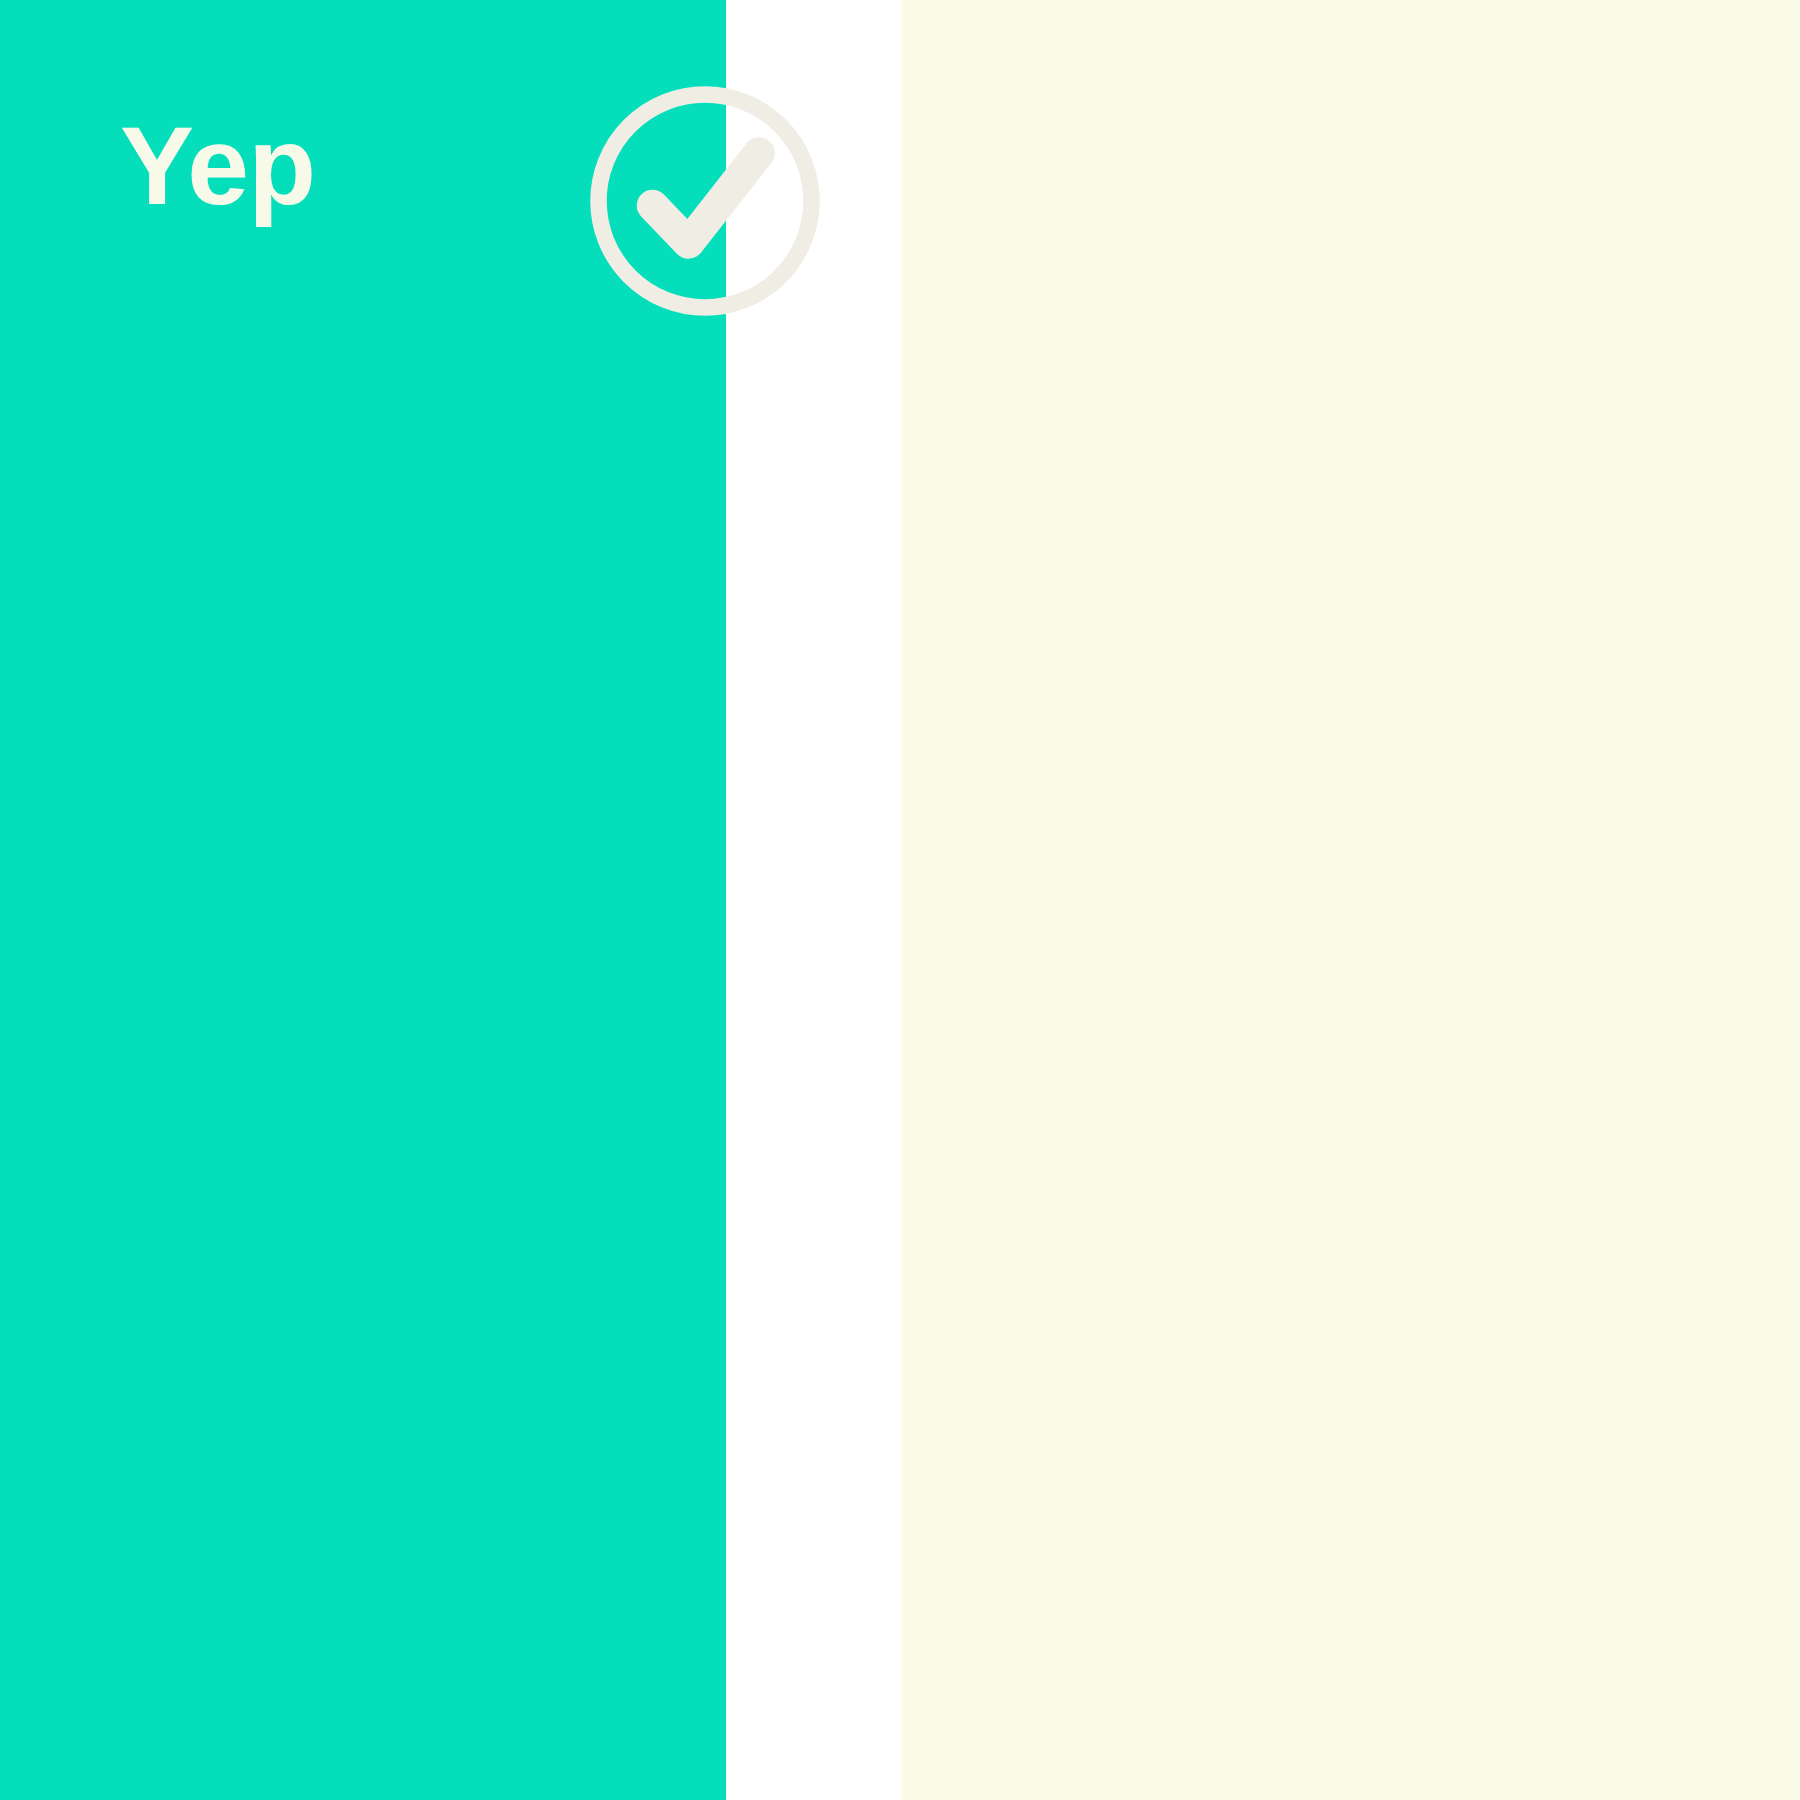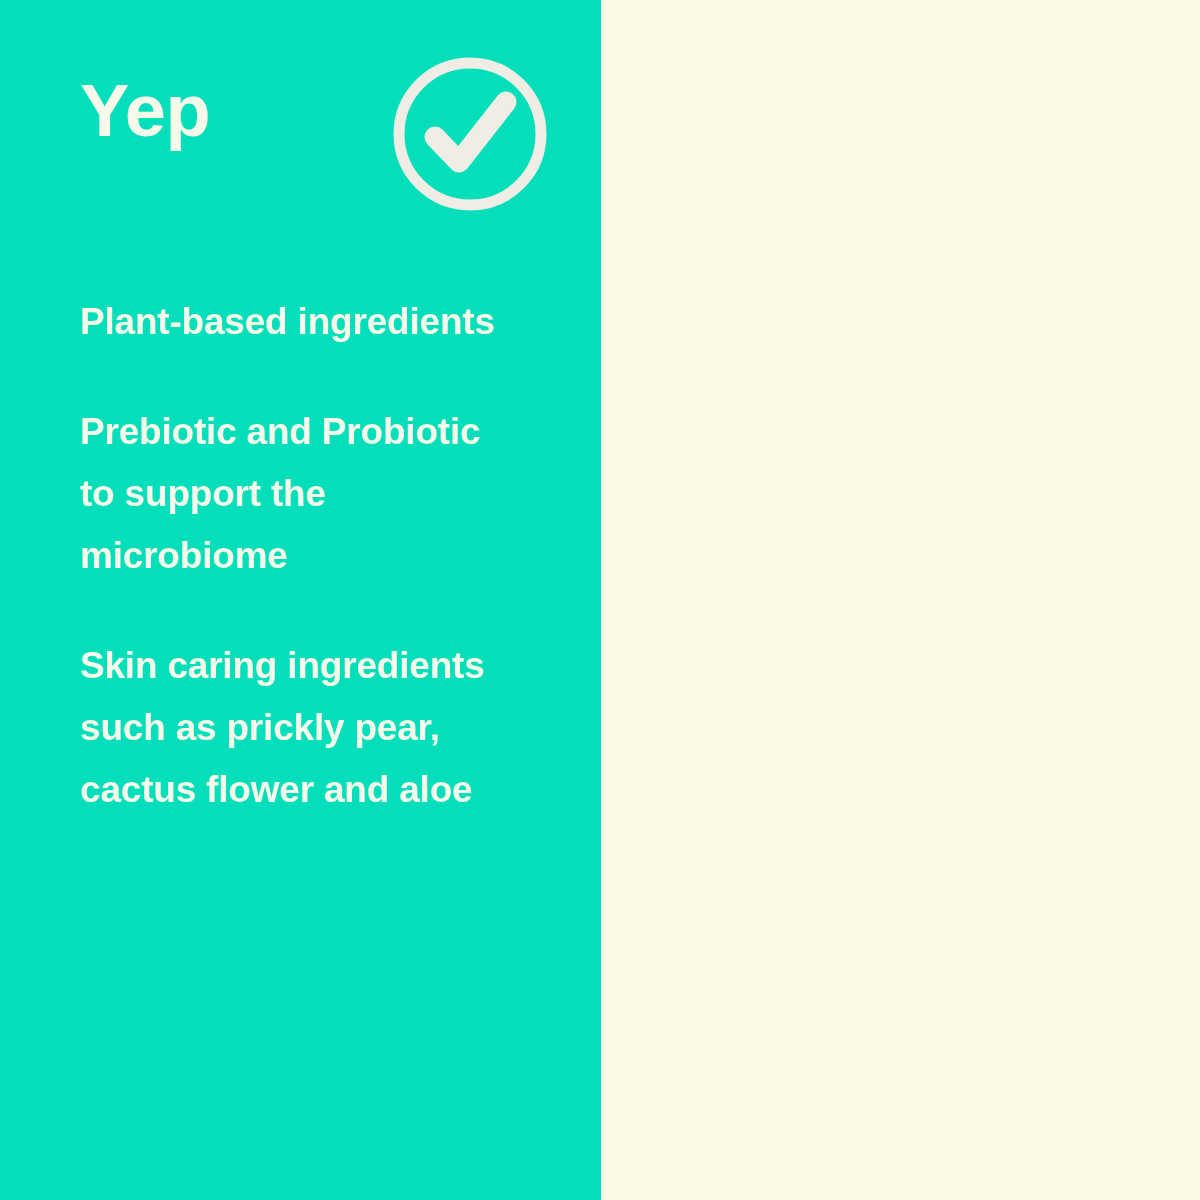--- a/index.html
+++ b/index.html
@@ -17,21 +17,21 @@
 
   
   .panel {
     position: absolute;
     top: 0;
     height: 1200px;
     box-sizing: border-box;
   }
   #panel-yep {
     left: 0;
-    width: 601px;
+    width: 484px;
     background: #05DEBB;
   }
   #panel-nup {
     left: 601px;
     width: 599px;
     background: #FAFAE6;
   }
 
   
   .panel-title {
@@ -90,25 +90,20 @@
 
     <h1 class="panel-title" id="title-yep">Yep</h1>
 
     <span id="icon-check">
       <svg width="156" height="156" viewBox="0 0 156 156" aria-hidden="true">
         <circle cx="78" cy="78" r="71" fill="none" stroke="#EFEDE4" stroke-width="11"></circle>
         <path d="M43 81 L67 106 L114 46" fill="none" stroke="#EFEDE4" stroke-width="21" stroke-linecap="round" stroke-linejoin="round"></path>
       </svg>
     </span>
 
-    <ul class="body-list" id="list-yep">
-      <li class="yep-item">Plant-based ingredients</li>
-      <li class="yep-item">Prebiotic and Probiotic to support the microbiome</li>
-      <li class="yep-item">Skin caring ingredients such as prickly pear, cactus flower and aloe</li>
-    </ul>
 
   </section>
 
   <section class="panel" id="panel-nup">
 
     
 
     
 
     

